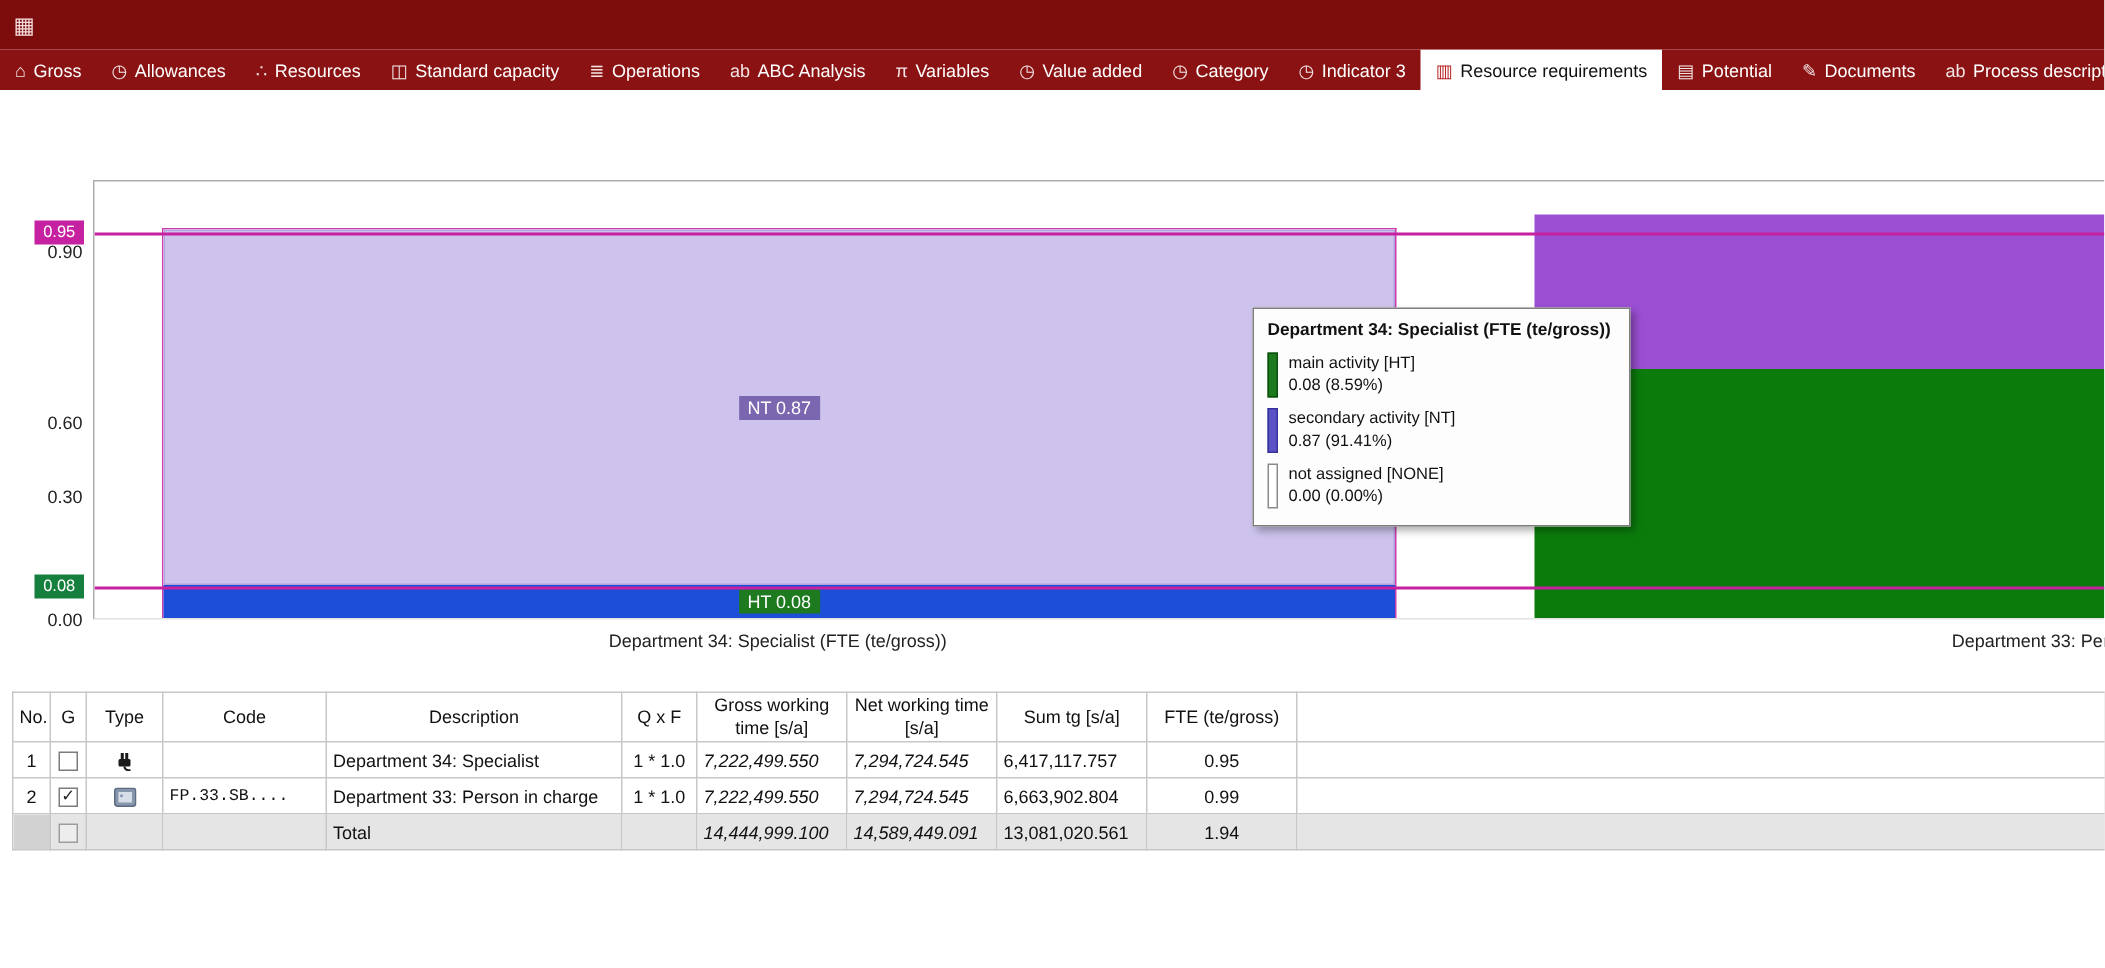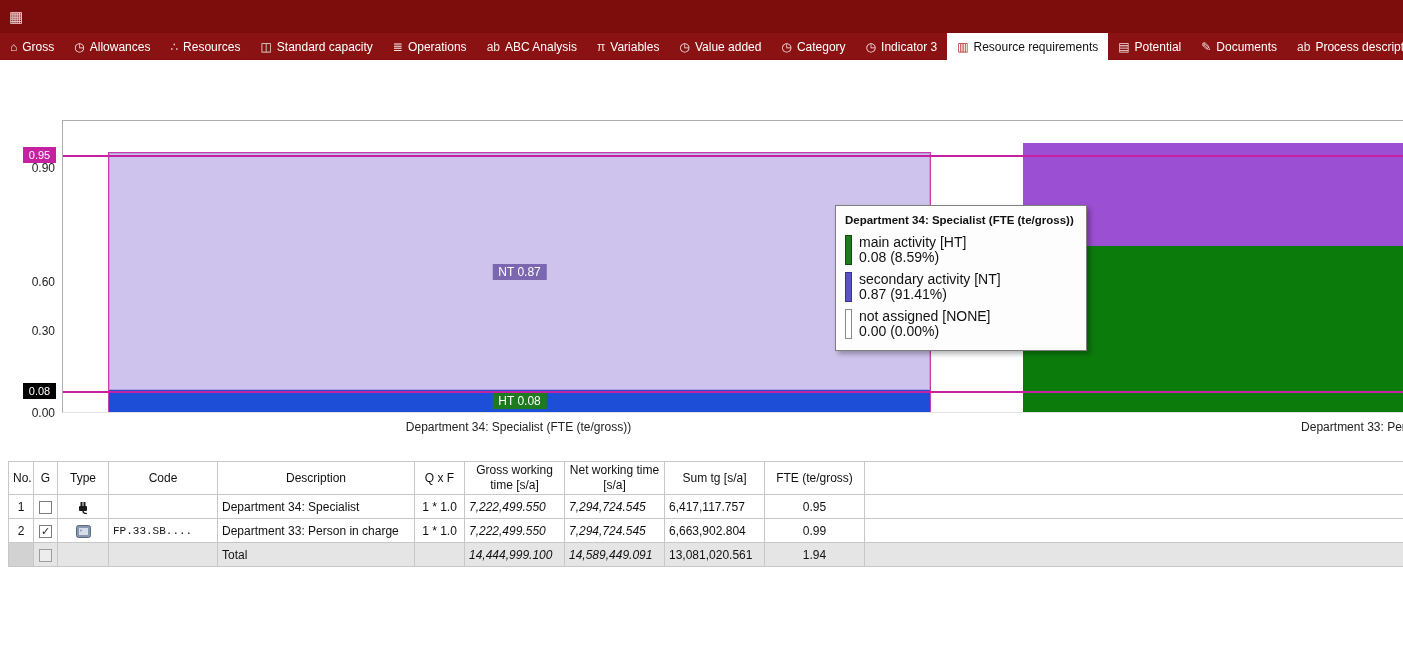--- a/index.html
+++ b/index.html
@@ -39,21 +39,21 @@
   .xlabel { position:absolute; top:300px; height:16px; font-size:12px; color:#222;
             text-align:center; white-space:nowrap; }
 
   
   .tooltip { position:absolute; left:835px; top:85px; width:252px; background:#fdfdfd;
              border:1px solid #7e7e7e; box-shadow:3px 3px 5px rgba(0,0,0,.3);
              padding:8px 9px 4px 9px; z-index:10; }
   .tt-title { font-size:11.5px; font-weight:bold; color:#111; margin-bottom:9px; white-space:nowrap; }
   .tt-row { display:flex; align-items:stretch; margin-bottom:7px; }
   .tt-marker { width:7px; min-height:26px; border:1px solid #555; margin-right:7px; flex:0 0 auto; }
-  .tt-texts { font-size:14px; color:#111; line-height:15px; }
+  .tt-texts { font-size:11px; color:#111; line-height:15px; }
 
   
   table { position:absolute; top:461px; left:8px; width:1395px; border-collapse:collapse;
           table-layout:fixed; font-size:12px; color:#111; }
   th, td { border:1px solid #c7c7c7; padding:0 4px; overflow:hidden; white-space:nowrap; }
   th { font-weight:normal; height:33px; text-align:center; vertical-align:middle;
        white-space:normal; line-height:15px; }
   td { height:24px; }
   td.c { text-align:center; }
   td.num-italic { font-style:italic; }
@@ -133,21 +133,21 @@
 </div>
 
 <div class="chart-region">
 
   <div class="ytick" style="top: 40px;">0.90</div>
   <div class="ytick" style="top: 122px; margin-top: 32px;">0.60</div>
   <div class="ytick" style="top: 203px;">0.30</div>
   <div class="ytick" style="top: 285px;">0.00</div>
 
   <div class="y-badge" style="top: 27px; background: rgb(198, 33, 160);">0.95</div>
-  <div class="y-badge" style="top: 263px; background: #000000;">0.08</div>
+  <div class="y-badge" style="top: 263px; background: #15803d;">0.08</div>
 
   <div class="plot">
     <div class="bar highlighted" style="left:45px; width:823px;">
       <div class="seg" style="height: 22px; background: #1d4ed8;">
         <span class="seg-badge" style="background: rgb(30, 122, 30);">HT 0.08</span>
       </div>
       <div class="seg" style="height: 237px; background: rgb(205, 195, 236); box-shadow: rgb(178, 163, 222) 0px 0px 0px 1px inset;">
         <span class="seg-badge" style="background: rgb(123, 102, 176);">NT 0.87</span>
       </div>
     </div>

